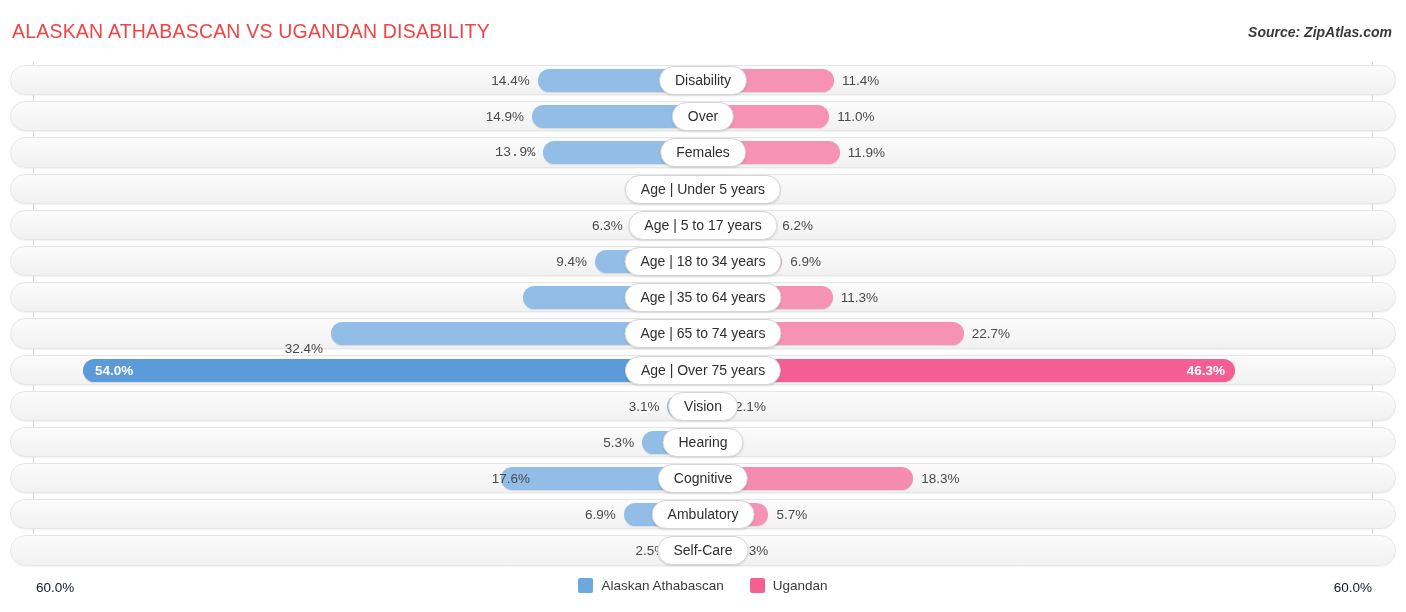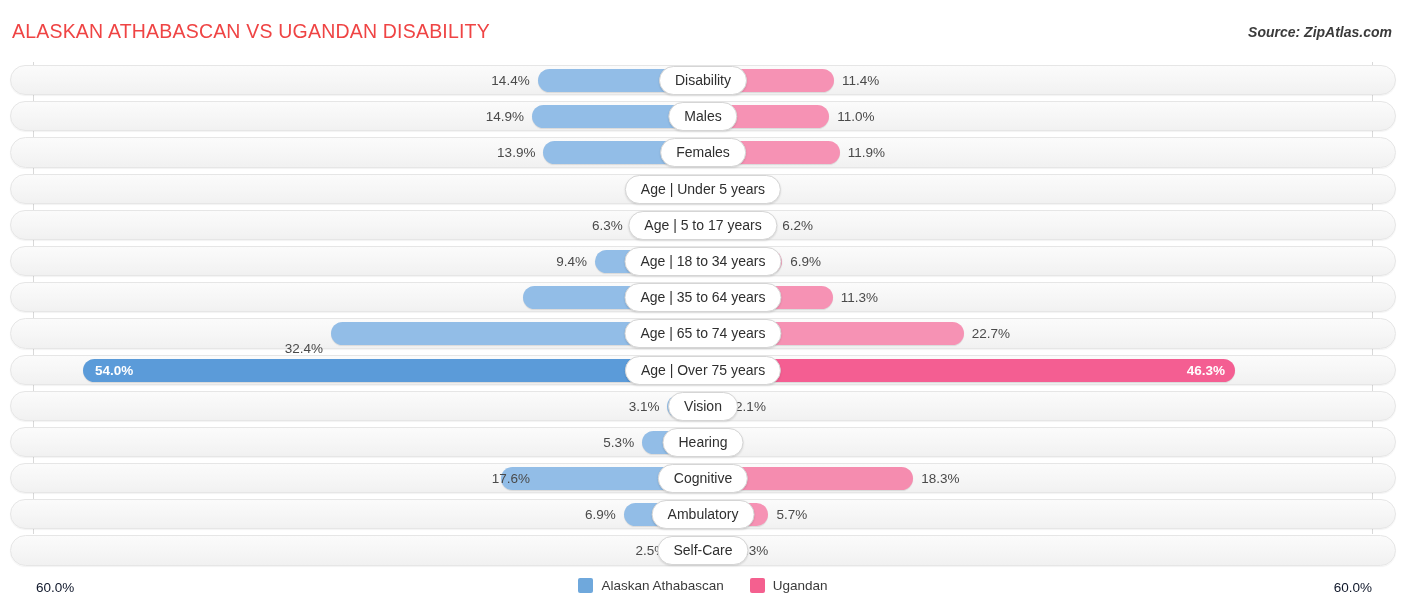--- a/index.html
+++ b/index.html
@@ -132,27 +132,27 @@
           <div class="val left" style="right: 876.36px;">14.4%</div>
           <div class="val right" style="left: 841.91px;">11.4%</div>
           <div class="pill">Disability</div>
         </div>
         <div class="row">
           <div class="track"></div>
           <div class="bar left" style="width: 171.102px; background: rgb(146, 189, 231);"></div>
           <div class="bar right" style="width: 126.317px; background: rgb(246, 146, 180);"></div>
           <div class="val left" style="right: 882.102px;">14.9%</div>
           <div class="val right" style="left: 837.317px;">11.0%</div>
-          <div class="pill">Males</div>
+          <div class="pill">Over</div>
         </div>
         <div class="row">
           <div class="track"></div>
           <div class="bar left" style="width: 159.618px; background: rgb(146, 189, 231);"></div>
           <div class="bar right" style="width: 136.652px; background: rgb(246, 146, 180);"></div>
-          <div class="val left" style="right: 870.618px;">13.9%</div>
+          <div class="val left" style="right: 870.618px; font-family: Liberation Mono, monospace;">13.9%</div>
           <div class="val right" style="left: 847.652px;">11.9%</div>
           <div class="pill">Females</div>
         </div>
         <div class="row">
           <div class="track"></div>
           <div class="bar left" style="width: 17.225px; background: rgb(146, 189, 231);"></div>
           <div class="bar right" style="width: 12.6317px; background: rgb(246, 146, 180);"></div>
           <div class="val left" style="right: 728.225px;">1.5%</div>
           <div class="val right" style="left: 723.632px;">1.1%</div>
           <div class="pill">Age | Under 5 years</div>

